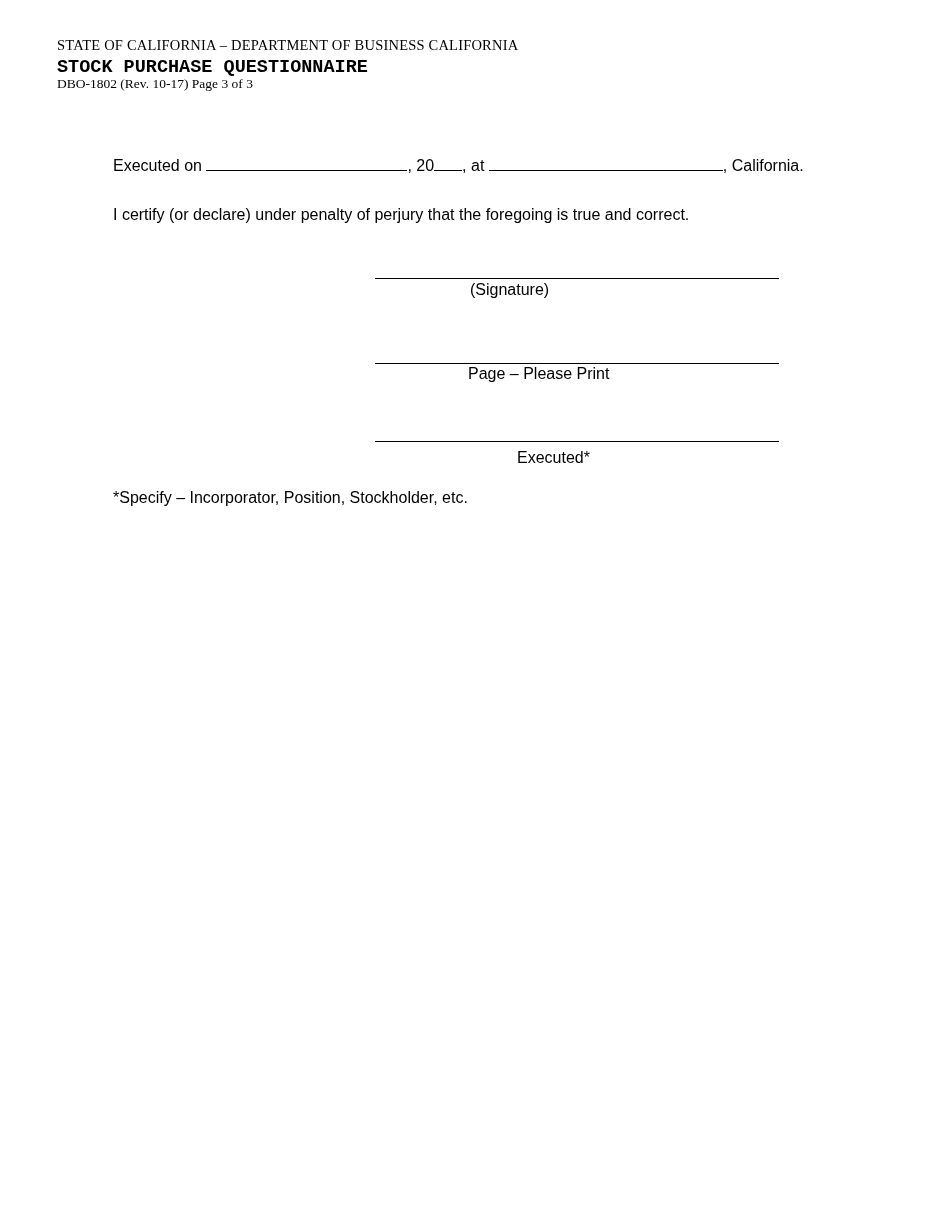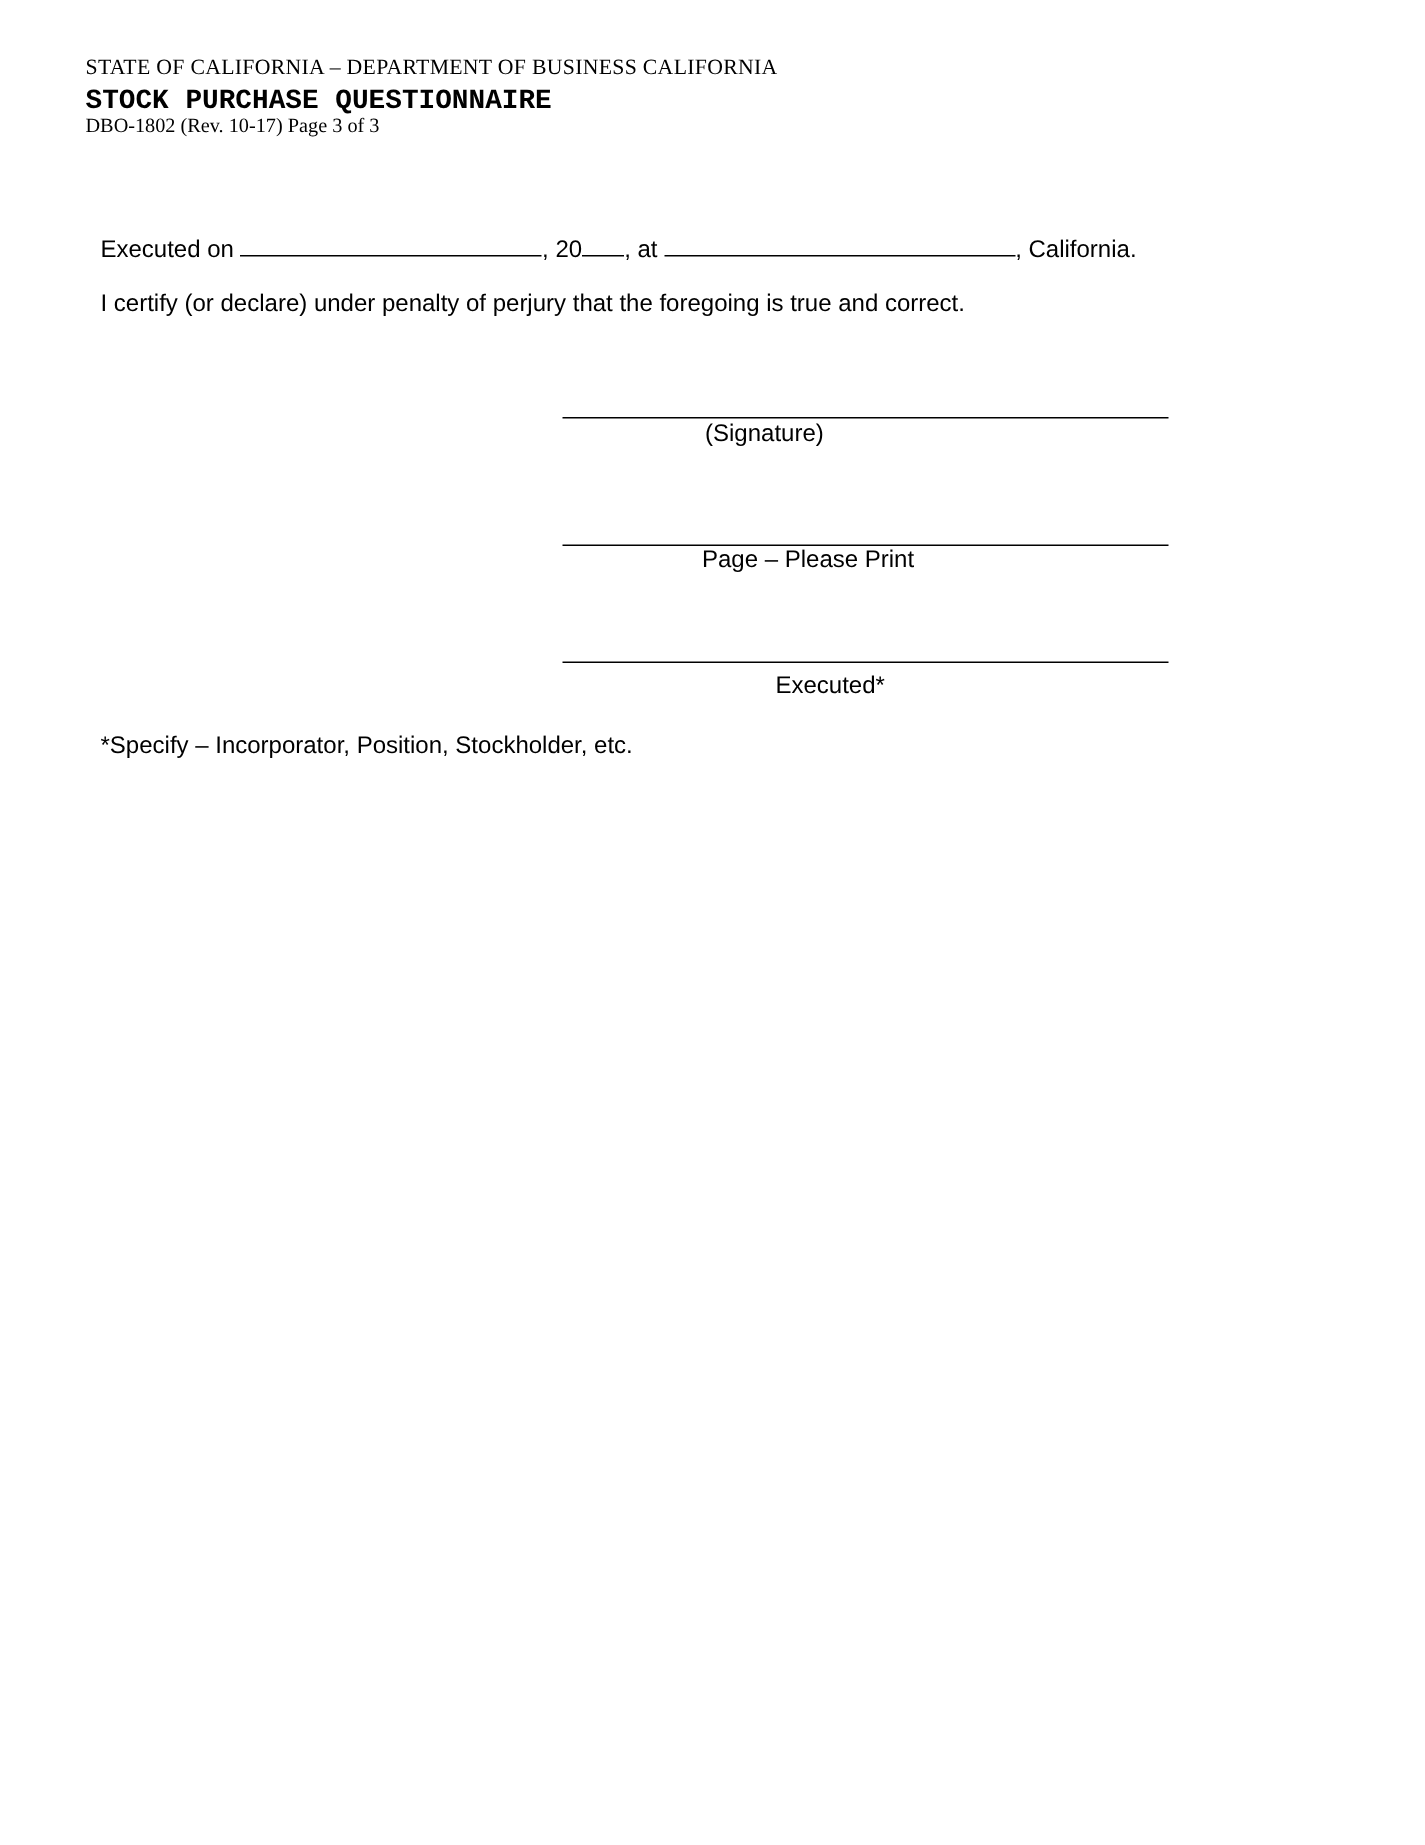--- a/index.html
+++ b/index.html
@@ -1,39 +1,39 @@
 <!DOCTYPE html>
 <html><head>
   <meta charset="utf-8">
   <style>
     html, body { margin: 0; padding: 0; background: #ffffff; }
     body { width: 950px; height: 1230px; position: relative; overflow: hidden; color: #000; }
     .hdr { position: absolute; left: 57px; font-family: "DejaVu Serif", "Liberation Serif", serif; }
     .hdr-agency { top: 37px; font-size: 14.5px; letter-spacing: 0.2px; font-family: "Liberation Serif", serif; }
     .hdr-title { top: 57px; font-size: 18.5px; font-weight: bold; font-family: Liberation Mono, monospace; }
     .hdr-form { top: 76px; font-size: 13.5px; font-family: "Liberation Serif", serif; }
-    .body-text { position: absolute; font-family: "Liberation Sans", sans-serif; font-size: 16px; white-space: nowrap; }
+    .body-text { position: absolute; font-family: "Liberation Sans", sans-serif; font-size: 16px; white-space: nowrap; margin-left: 46px; }
     .blank { display: inline-block; border-bottom: 1px solid #000; height: 14px; vertical-align: baseline; }
     .sig-line { position: absolute; left: 375px; width: 404px; border-top: 1px solid #000; }
     .sig-label { position: absolute; font-family: "Liberation Sans", sans-serif; font-size: 16px; }
   </style>
 </head>
 <body>
 
 <div>
   <div class="hdr hdr-agency">STATE OF CALIFORNIA – DEPARTMENT OF BUSINESS CALIFORNIA</div>
   <div class="hdr hdr-title">STOCK PURCHASE QUESTIONNAIRE</div>
   <div class="hdr hdr-form">DBO-1802 (Rev. 10-17) Page 3 of 3</div>
 </div>
 
 <div class="body-text" style="left:67px; top:156px;">
   <span>Executed on </span><span class="blank" style="width:201px;"></span><span>, 20</span><span class="blank" style="width:28px;"></span><span>, at </span><span class="blank" style="width:234px;"></span><span>, California.</span>
 </div>
 
-<div class="body-text" style="left:67px; top:194px;text-align:center;">I certify (or declare) under penalty of perjury that the foregoing is true and correct.</div>
+<div class="body-text" style="left:67px; top:206px;text-align:center;">I certify (or declare) under penalty of perjury that the foregoing is true and correct.</div>
 
 <div class="sig-line" style="top:278px;"></div>
 <div class="sig-label" style="left:470px; top:281px;">(Signature)</div>
 
 <div class="sig-line" style="top:363px;"></div>
 <div class="sig-label" style="left:468px; top:365px;">Page – Please Print</div>
 
 <div class="sig-line" style="top:441px;"></div>
 <div class="sig-label" style="left:517px; top:449px;">Executed*</div>
 

